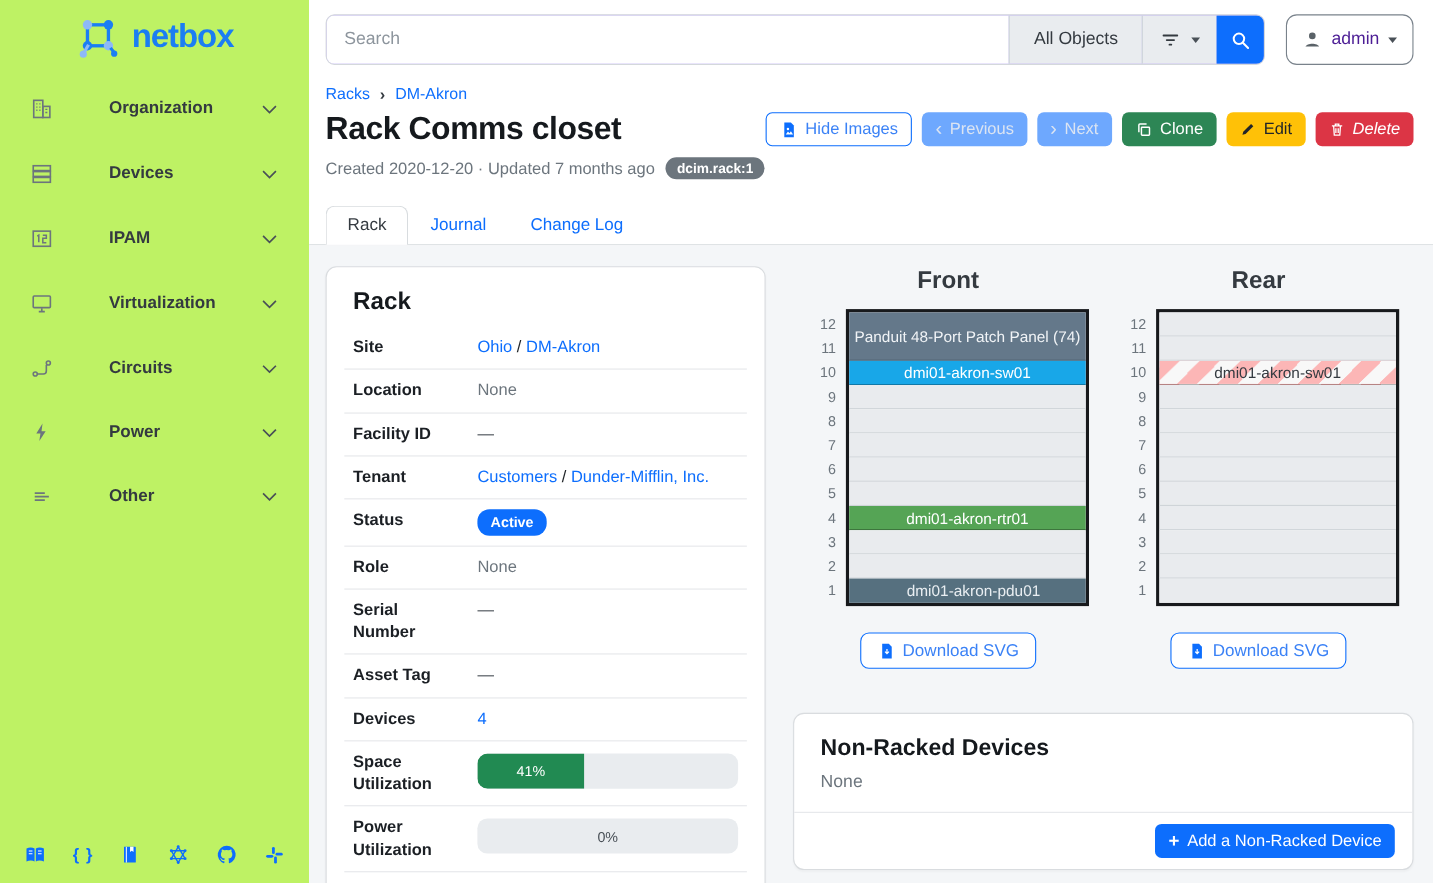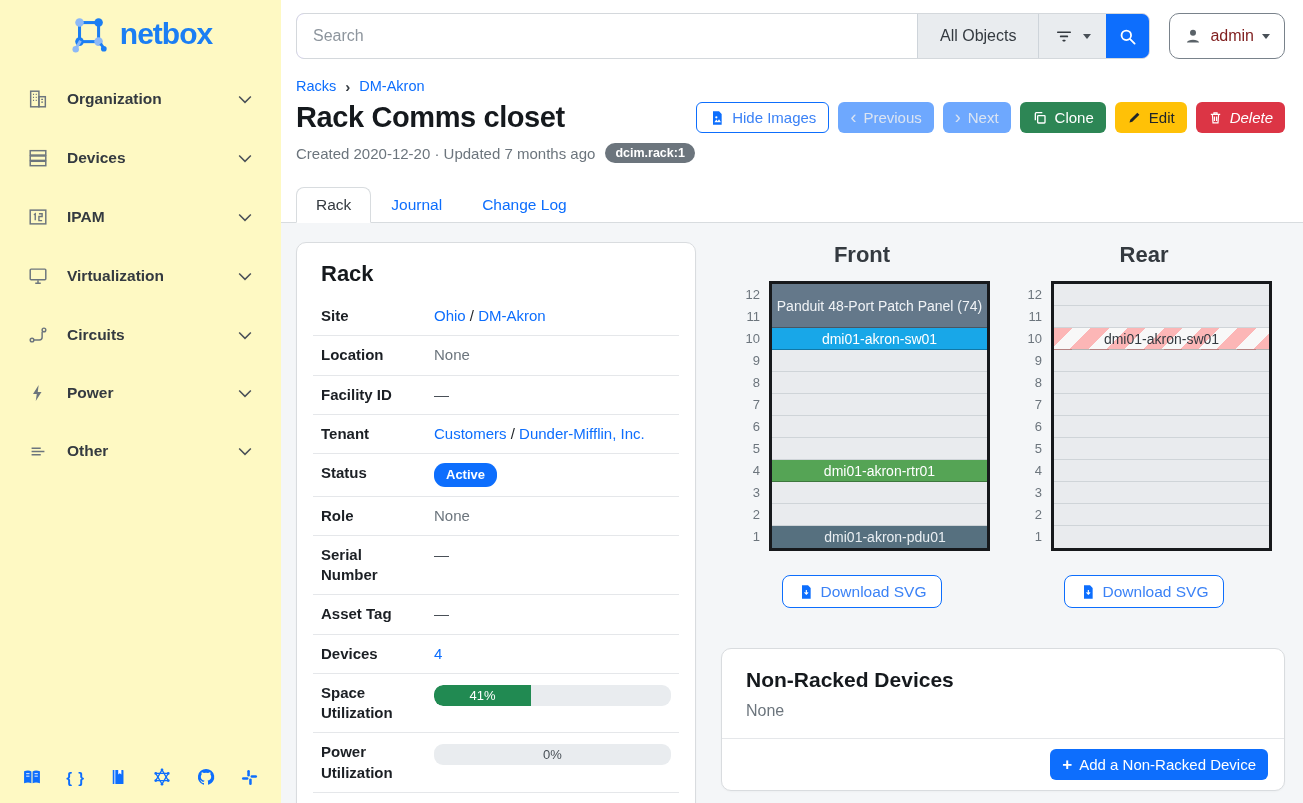--- a/index.html
+++ b/index.html
@@ -1,45 +1,45 @@
 <!DOCTYPE html>
 <html><head>
 <meta charset="utf-8">
 <style>
   * { margin:0; padding:0; box-sizing:border-box; }
   html,body { width:1303px; height:803px; overflow:hidden; }
   body { font-family:"Liberation Sans", sans-serif; background:#f4f6f8; color:#212529; display:flex; }
   a { text-decoration:none; }
 
   
-  .sidebar { width:281px; min-width:281px; background:#fef9c3; display:flex; flex-direction:column; height:803px; }
+  .sidebar { width:281px; min-width:281px; background:#bef264; display:flex; flex-direction:column; height:803px; }
   .logo { display:flex; align-items:center; justify-content:center; gap:9px; padding:14px 0 6px 0; }
   .logo-text { font-size:30px; font-weight:800; color:#1b7ef3; letter-spacing:-1px; }
   .side-nav { margin-top:18px; }
   .nav-item { display:flex; align-items:center; gap:17px; padding:10px 14px; margin:0 12px 17px 12px; border-radius:8px; cursor:pointer; }
-  .nav-label { font-size:15.5px; font-weight:700; color:#343a40; }
+  .nav-label { font-size:15.5px; font-weight:700; color:#343a40;margin-left:32px; }
   .nav-icon { display:flex; width:24px; justify-content:center; }
   .nav-chev { margin-left:auto; display:flex; }
   .side-footer { margin-top:auto; display:flex; justify-content:space-between; align-items:center; padding:0 22px 16px 22px; }
   .side-footer span { display:flex; cursor:pointer; }
   .braces-glyph { color:#0d6efd; font-weight:700; font-size:15px; letter-spacing:1px; }
 
   
   .main { flex:1; display:flex; flex-direction:column; background:#ffffff; }
 
   .topbar { height:72px; display:flex; align-items:center; padding:0 18px 0 15px; gap:19px; background:#fff; }
   .search-group { flex:1; max-width:868px; height:46px; display:flex; border:1px solid #d4d8dc; border-radius:8px; overflow:hidden; background:#c4b5fd; }
   .search-group input { flex:1; border:none; outline:none; padding:0 16px; font-size:16px; color:#495057; font-family:"Liberation Sans",sans-serif; }
   .search-group input::placeholder { color:#8d959d; }
   .seg { display:flex; align-items:center; background:#e9ecef; border-left:1px solid #ced4da; cursor:pointer; }
   .scope-btn { padding:0 22px; font-size:16px; color:#343a40; }
   .filter-btn { padding:0 15px; gap:9px; }
   .search-btn { width:43px; background:#0d6efd; display:flex; align-items:center; justify-content:center; border:none; cursor:pointer; }
   .caret { width:0; height:0; border-left:4.5px solid transparent; border-right:4.5px solid transparent; border-top:5px solid #495057; display:inline-block; }
-  .user-btn { height:46px; min-width:101px; border:1px solid #79828b; border-radius:10px; background:transparent; display:flex; align-items:center; justify-content:center; gap:8px; padding:0 14px; font-size:16px; color:#7f1d1d; cursor:pointer; font-family:"Liberation Sans",sans-serif; }
+  .user-btn { height:46px; min-width:101px; border:1px solid #79828b; border-radius:10px; background:transparent; display:flex; align-items:center; justify-content:center; gap:8px; padding:0 14px; font-size:16px; color:#4c1d95; cursor:pointer; font-family:"Liberation Sans",sans-serif; }
 
   .header-body { padding:6px 18px 0 15px; background:#fff; }
   .breadcrumb { display:flex; align-items:center; gap:9px; font-size:14.5px; }
   .breadcrumb a { color:#0d6efd; cursor:pointer; }
   .bc-sep { color:#343a40; font-weight:700; font-size:15px; line-height:1; }
   .title-row { display:flex; align-items:center; margin-top:7px; }
   .page-title { font-size:29px; font-weight:700; color:#15191d; letter-spacing:-0.4px; }
   .actions { margin-left:auto; display:flex; gap:9px; align-items:center; }
   .btn { height:31px; border-radius:6px; padding:0 12px; font-size:15px; display:inline-flex; align-items:center; gap:7px; border:none; cursor:pointer; font-family:"Liberation Sans",sans-serif; white-space:nowrap; }
   .btn-outline { background:#fff; border:1px solid #0d6efd; color:#3b82f6; }
@@ -61,21 +61,21 @@
 
   .rack-card { width:400px; min-width:400px; padding:18px 16px 8px 16px; }
   .card-title { font-size:22px; font-weight:700; color:#15191d; margin:0 8px 10px 8px; }
   .info-row { display:flex; padding:9px 8px; border-bottom:1px solid #e5e7ea; font-size:15px; align-items:flex-start; }
   .info-label { width:93px; min-width:93px; font-weight:700; color:#1b1f24; line-height:1.35; }
   .info-value { flex:1; padding-left:20px; color:#212529; line-height:1.35; }
   .info-value a { color:#0d6efd; cursor:pointer; }
   .muted { color:#6c757d; }
   .dash { color:#495057; }
   .badge-active { background:#0d6efd; color:#fff; font-size:13px; font-weight:700; padding:3px 12px; border-radius:11px; display:inline-block; }
-  .progress { height:21px; background:#e9ecef; border-radius:9px; overflow:hidden; font-size:13px; margin-top:2px; display:flex; }
+  .progress { height:32px; background:#e9ecef; border-radius:9px; overflow:hidden; font-size:13px; margin-top:2px; display:flex; }
   .progress .fill { background:#218a52; color:#fff; display:flex; align-items:center; justify-content:center; height:100%; border-radius:9px 0 0 9px; }
   .progress.zero { align-items:center; justify-content:center; color:#495057; }
 
   .right-col { flex:1; display:flex; flex-direction:column; }
   .elev-row { display:flex; }
   .elevation { flex:1; display:flex; flex-direction:column; align-items:center; }
   .elev-title { font-size:22px; font-weight:700; color:#343a40; margin-bottom:13px; }
   .rack-wrap { display:flex; align-items:flex-start; }
   .unit-nums { display:flex; flex-direction:column; margin-right:9px; padding-top:3px; }
   .unit-num { height:22px; width:26px; text-align:right; font-size:13px; color:#6c757d; line-height:22px; }

